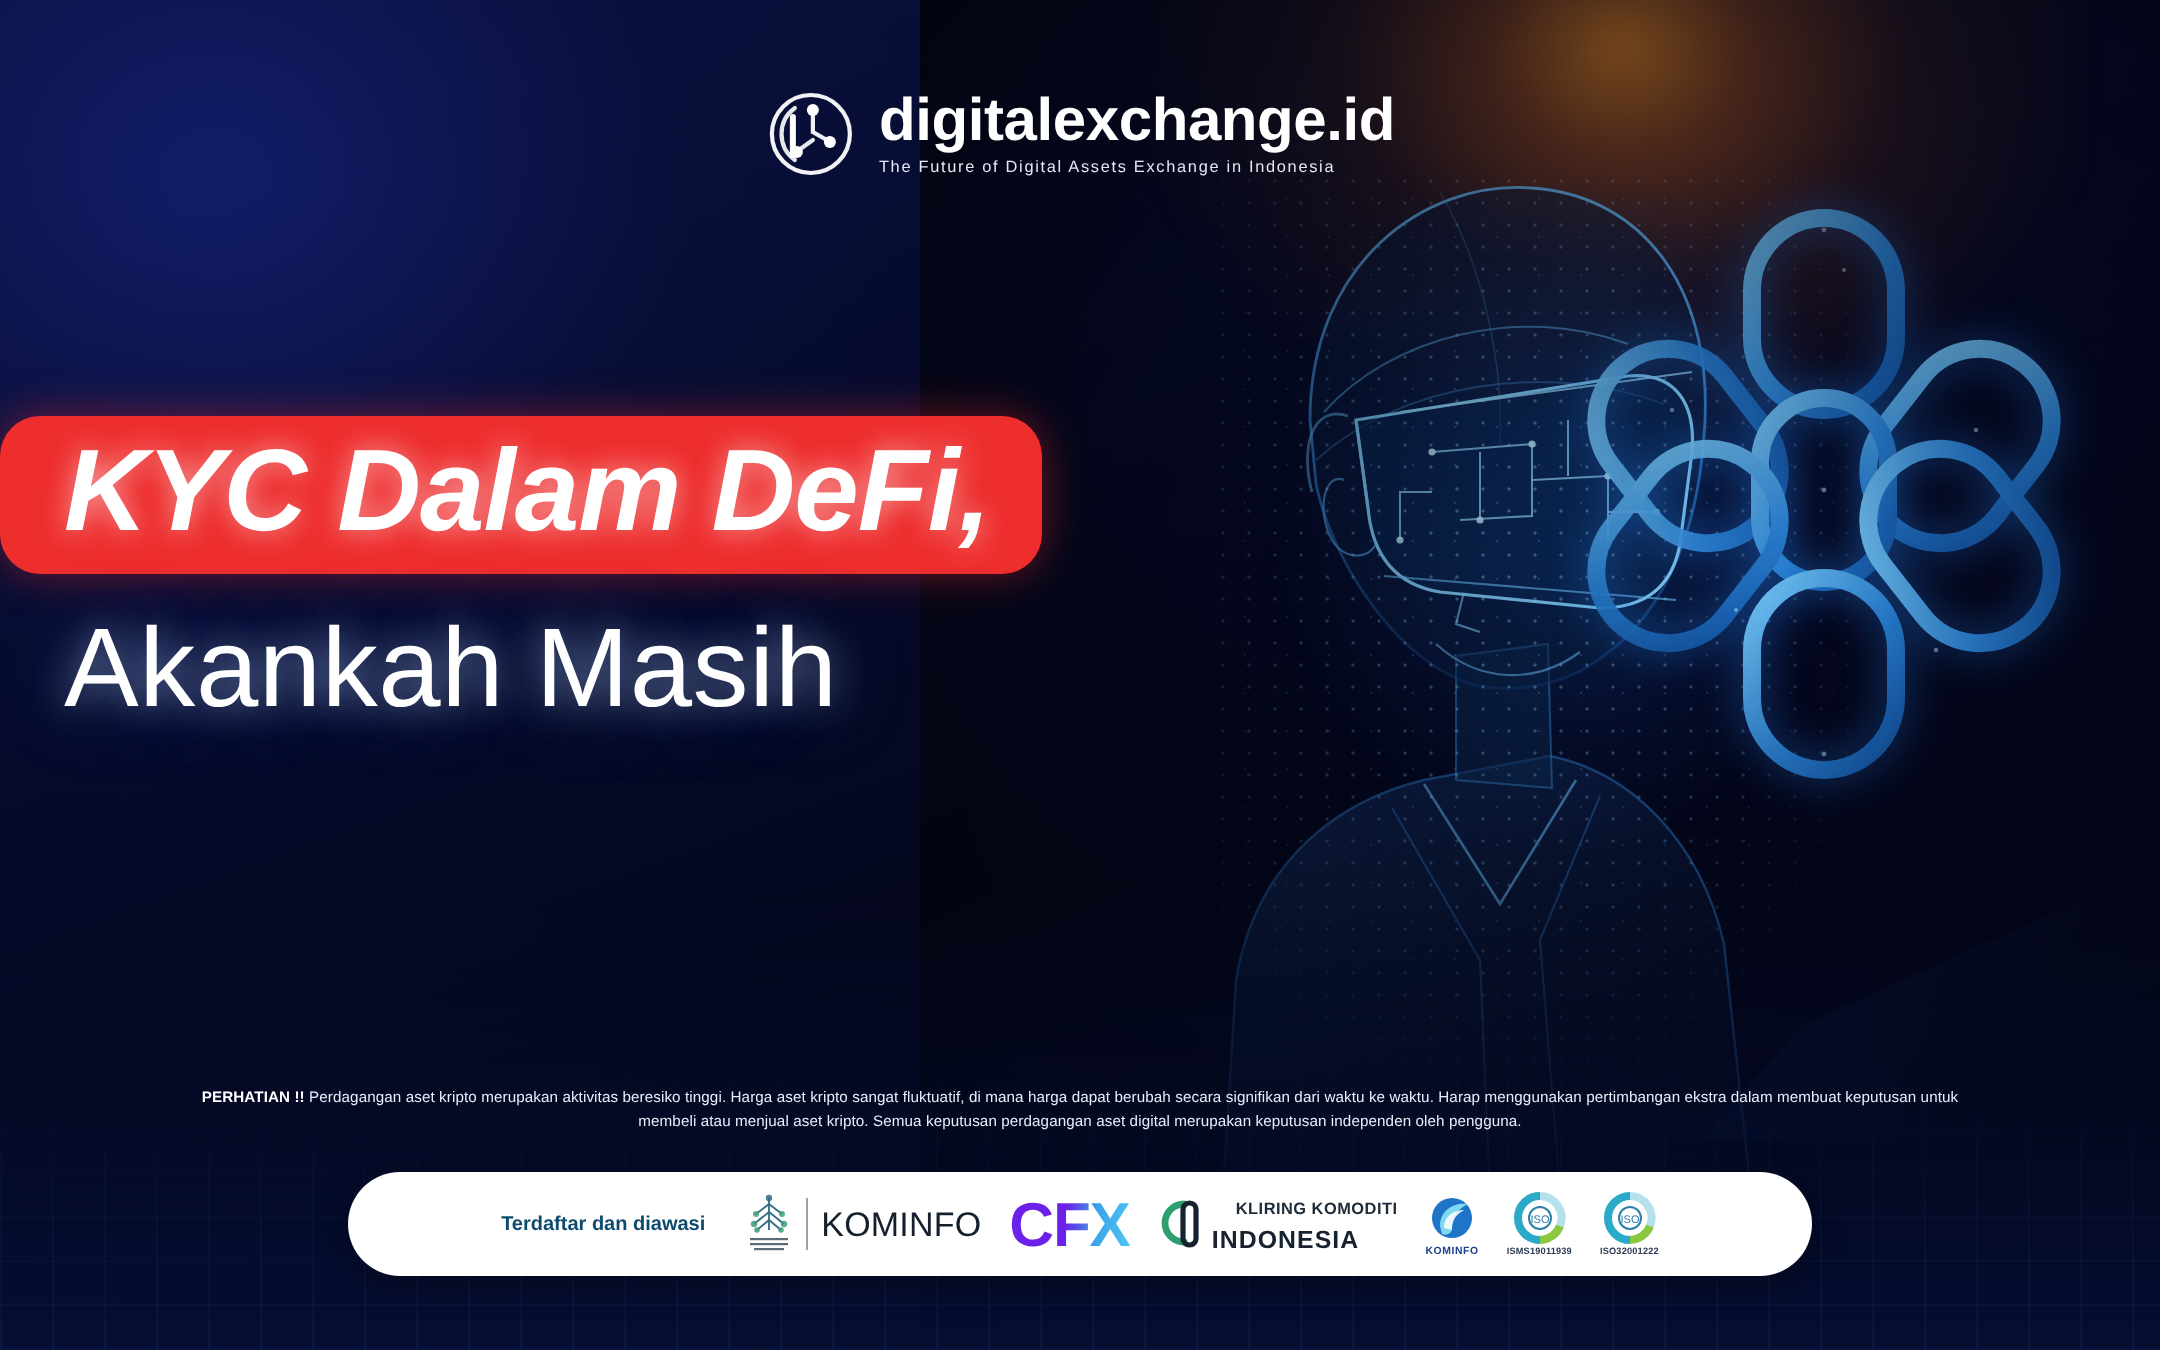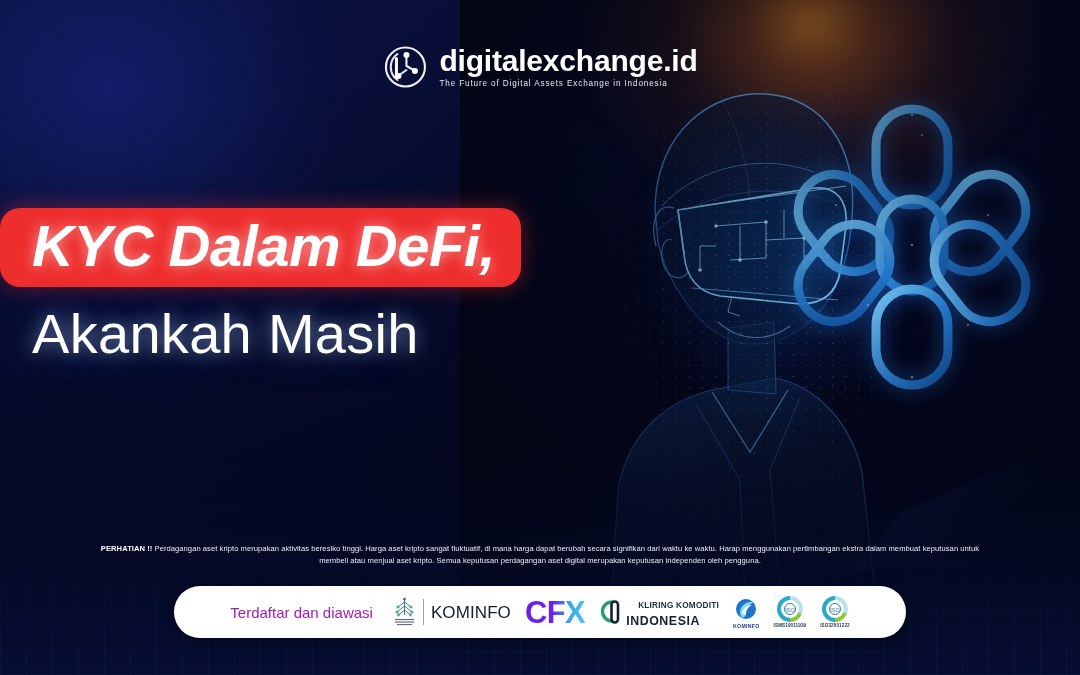--- a/index.html
+++ b/index.html
@@ -145,21 +145,21 @@
   
   .pill{
     position:absolute; left:174px; top:586px;
     width:732px; height:52px;
     background:#ffffff; border-radius:26px;
     display:flex; align-items:center; justify-content:center;
     gap:14px; z-index:7;
     box-shadow:0 4px 16px rgba(0,0,0,.35);
   }
   .pill-label{
-    font-size:15px; color:#a21caf; font-weight:400;
+    font-size:10px; color:#0c4a6e; font-weight:700;
     margin-right:6px; white-space:nowrap;
   }
   .logo-slot{ display:flex; align-items:center; height:40px; }
   .divider{ width:1px; height:26px; background:#9aa3b0; margin:0 7px; }
 
   .bappebti-mark{ width:23px; height:32px; }
   .bappebti-mark svg{ width:100%; height:100%; }
   .bappebti-word{
     font-size:17px; color:#15202e; letter-spacing:.1px; font-weight:400;
     line-height:1;

